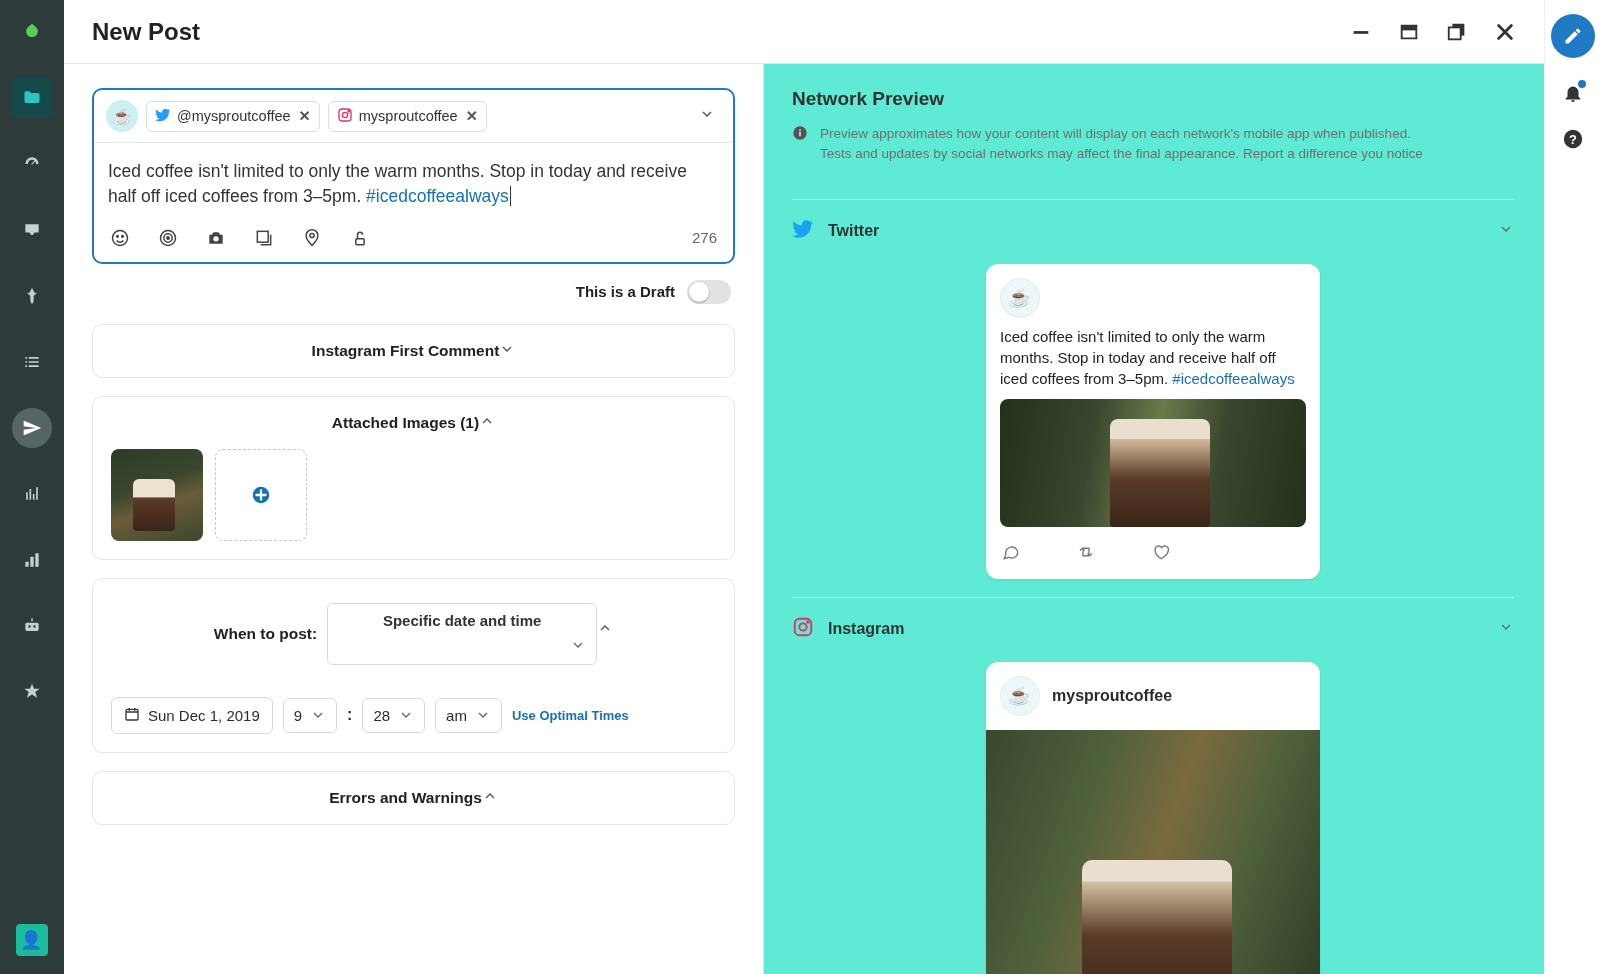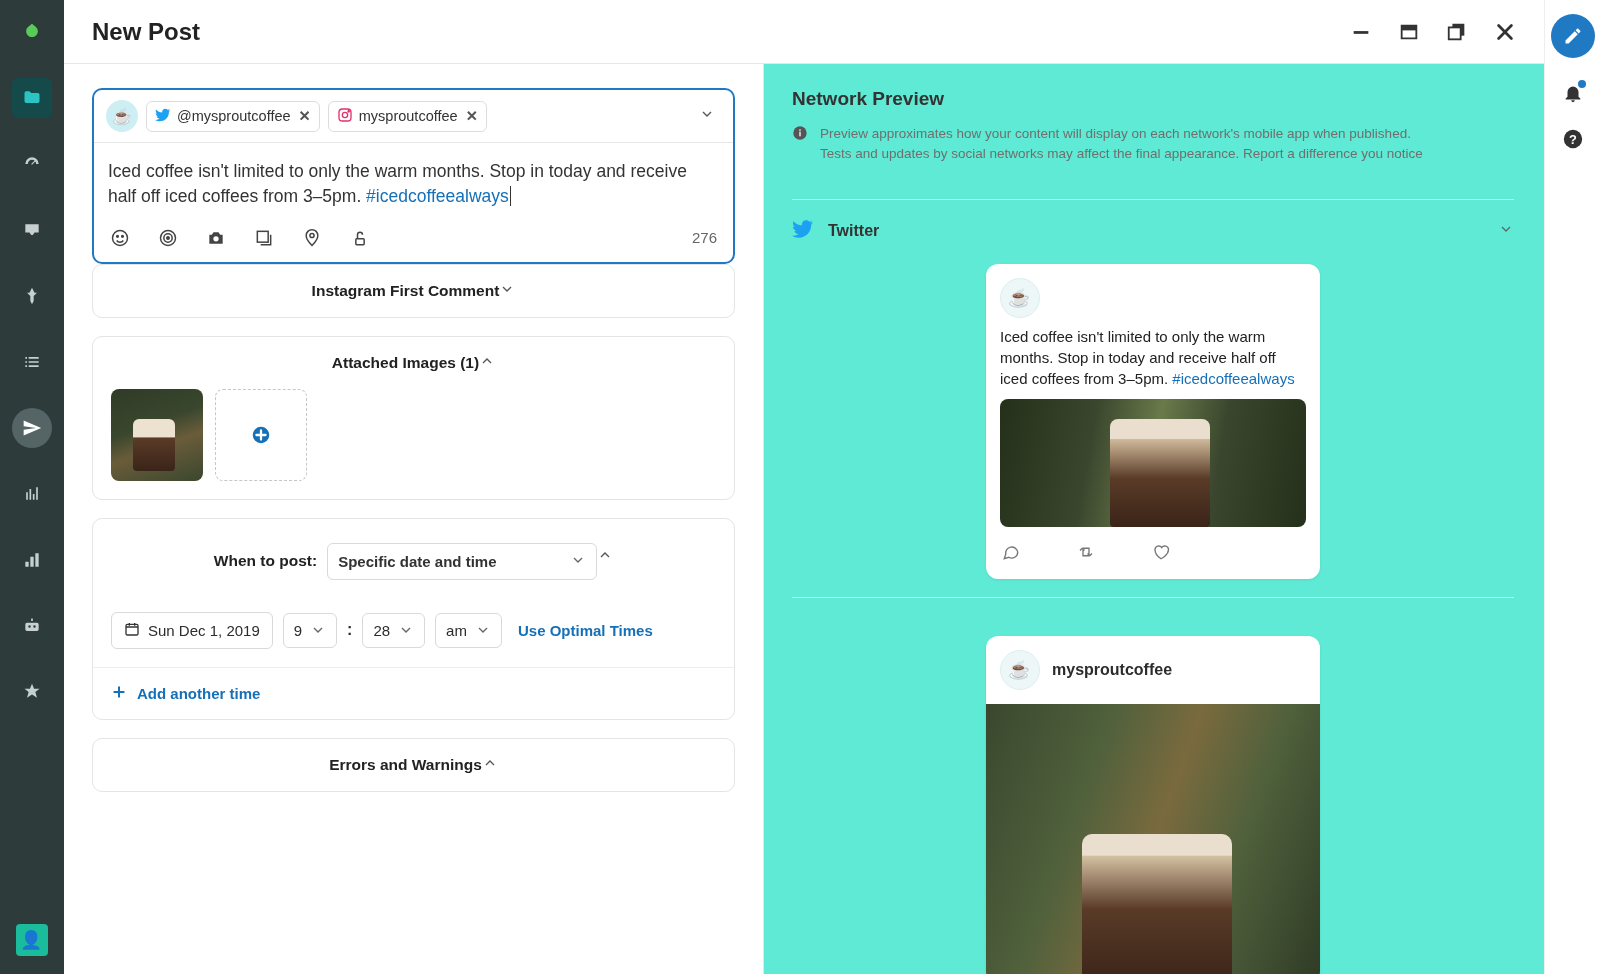--- a/index.html
+++ b/index.html
@@ -158,21 +158,21 @@
   display:flex; align-items:center; gap:8px;
   border:1px solid #d9d9d9; border-radius:6px; padding:8px 10px;
   font-size:15px; color:#333; background:#fff;
 }
 .select .sv-chev { color:#666; }
 
 .sched-row { display:flex; align-items:center; gap:10px; margin-top:16px; flex-wrap:wrap; }
 .date-box { display:flex; align-items:center; gap:8px; border:1px solid #d9d9d9; border-radius:6px; padding:8px 12px; font-size:15px; }
 .small-sel { border:1px solid #d9d9d9; border-radius:6px; padding:8px 10px; font-size:15px; display:flex; align-items:center; gap:8px; }
 .colon { font-weight:700; }
-.optimal { color:#1570b8; font-weight:600; font-size:15px; margin-left:6px; }
+.optimal { color:#1570b8; font-weight:600; font-size:13px; margin-left:0; }
 
 .add-time { display:flex; align-items:center; gap:10px; padding:16px 18px; border-top:1px solid #eee; color:#1570b8; font-weight:600; font-size:15px; }
 
 
 .preview-col {
   flex:1; padding: 24px 30px 24px 28px; background:#5eead4; overflow-y:auto;
 }
 .preview-col h2 { font-size:19px; font-weight:800; color:#333; margin-bottom:14px; }
 .info-row { display:flex; gap:12px; font-size:13.5px; color:#6f6f6f; line-height:1.5; padding-bottom:34px; border-bottom:1px solid #e2e2e2; }
 .info-row .info-ic { color:#555; margin-top:1px; }
@@ -401,20 +401,24 @@
           <div class="tbtn">
               <svg viewBox="0 0 24 24" fill="none" stroke="#444" stroke-width="1.8">
                 <rect x="7" y="13" width="10" height="7" rx="1"></rect>
                 <path d="M9 13V8c0-2 1-3 3-3s3 1 3 3"></path>
               </svg>
             </div>
           <div class="char-count">276</div>
         </div>
       </div>
 
+      <div class="draft-row">
+        <span>This is a Draft</span>
+        <div class="toggle"></div>
+      </div>
 
       <div class="panel">
         <div class="panel-header">
           <span>Instagram First Comment</span>
           <span class="ph-chev"><svg class="chevsvg" viewBox="0 0 24 24">
                 <path d="M6 9l6 6 6-6" fill="none" stroke="#555" stroke-width="2"></path>
               </svg></span>
         </div>
       </div>
 
@@ -435,21 +439,21 @@
                 </svg>
             </div>
           </div>
         </div>
       </div>
 
       <div class="panel">
         <div class="panel-header">
           <div class="when-row">
             <span>When to post:</span>
-            <div class="select" style="min-width:270px;">
+            <div class="select" style="min-width:270px;flex-direction:column;">
               <span>Specific date and time</span>
               <span class="sv-chev" style="margin-left:auto"><svg class="chevsvg" viewBox="0 0 24 24">
                     <path d="M6 9l6 6 6-6" fill="none" stroke="#666" stroke-width="2"></path>
                   </svg></span>
             </div>
           </div>
           <span class="ph-chev"><svg class="chevsvg" viewBox="0 0 24 24">
                 <path d="M6 15l6-6 6 6" fill="none" stroke="#555" stroke-width="2"></path>
               </svg></span>
         </div>
@@ -476,26 +480,20 @@
                 </svg>
             </div>
             <div class="small-sel">
               <span>am</span>
               <svg class="chevsvg" viewBox="0 0 24 24">
                   <path d="M6 9l6 6 6-6" fill="none" stroke="#666" stroke-width="2"></path>
                 </svg>
             </div>
             <span class="optimal">Use Optimal Times</span>
           </div>
-        </div>
-        <div class="add-time">
-          <span><svg width="16" height="16" viewBox="0 0 24 24">
-                <path d="M12 5v14M5 12h14" stroke="#1570b8" stroke-width="3" stroke-linecap="round"></path>
-              </svg></span>
-          <span>Add another time</span>
         </div>
       </div>
 
       <div class="panel">
         <div class="panel-header">
           <span>Errors and Warnings</span>
           <span class="ph-chev"><svg class="chevsvg" viewBox="0 0 24 24">
                 <path d="M6 15l6-6 6 6" fill="none" stroke="#555" stroke-width="2"></path>
               </svg></span>
         </div>
@@ -544,20 +542,31 @@
                   <path d="M7 7h9v8M7 7l-3 3m3-3l3 3M17 17H8V9m9 8l3-3m-3 3l-3-3"></path>
                 </svg></span>
             <span><svg width="18" height="18" viewBox="0 0 24 24" fill="none" stroke="#777" stroke-width="1.8">
                   <path d="M12 21s-8-5-8-12a5 5 0 019-3 5 5 0 019 3c0 7-10 12-10 12z"></path>
                 </svg></span>
           </div>
         </div>
       </div>
 
       <div class="net-section" style="border-bottom:none">
+        <div class="net-header">
+          <span class="ig-badge"><svg width="22" height="22" viewBox="0 0 24 24" fill="none" stroke="currentColor" stroke-width="2">
+                <rect x="3" y="3" width="18" height="18" rx="5"></rect>
+                <circle cx="12" cy="12" r="4"></circle>
+                <circle cx="17.5" cy="6.5" r="1" fill="currentColor"></circle>
+              </svg></span>
+          <span>Instagram</span>
+          <span class="net-chev"><svg class="chevsvg" viewBox="0 0 24 24">
+                <path d="M6 9l6 6 6-6" fill="none" stroke="#666" stroke-width="2"></path>
+              </svg></span>
+        </div>
         <div class="ig-card">
           <div class="ig-head">
             <div class="card-avatar">☕</div>
             <div class="ig-name">mysproutcoffee</div>
           </div>
           <div class="ig-img"></div>
         </div>
       </div>
 
     </div>

